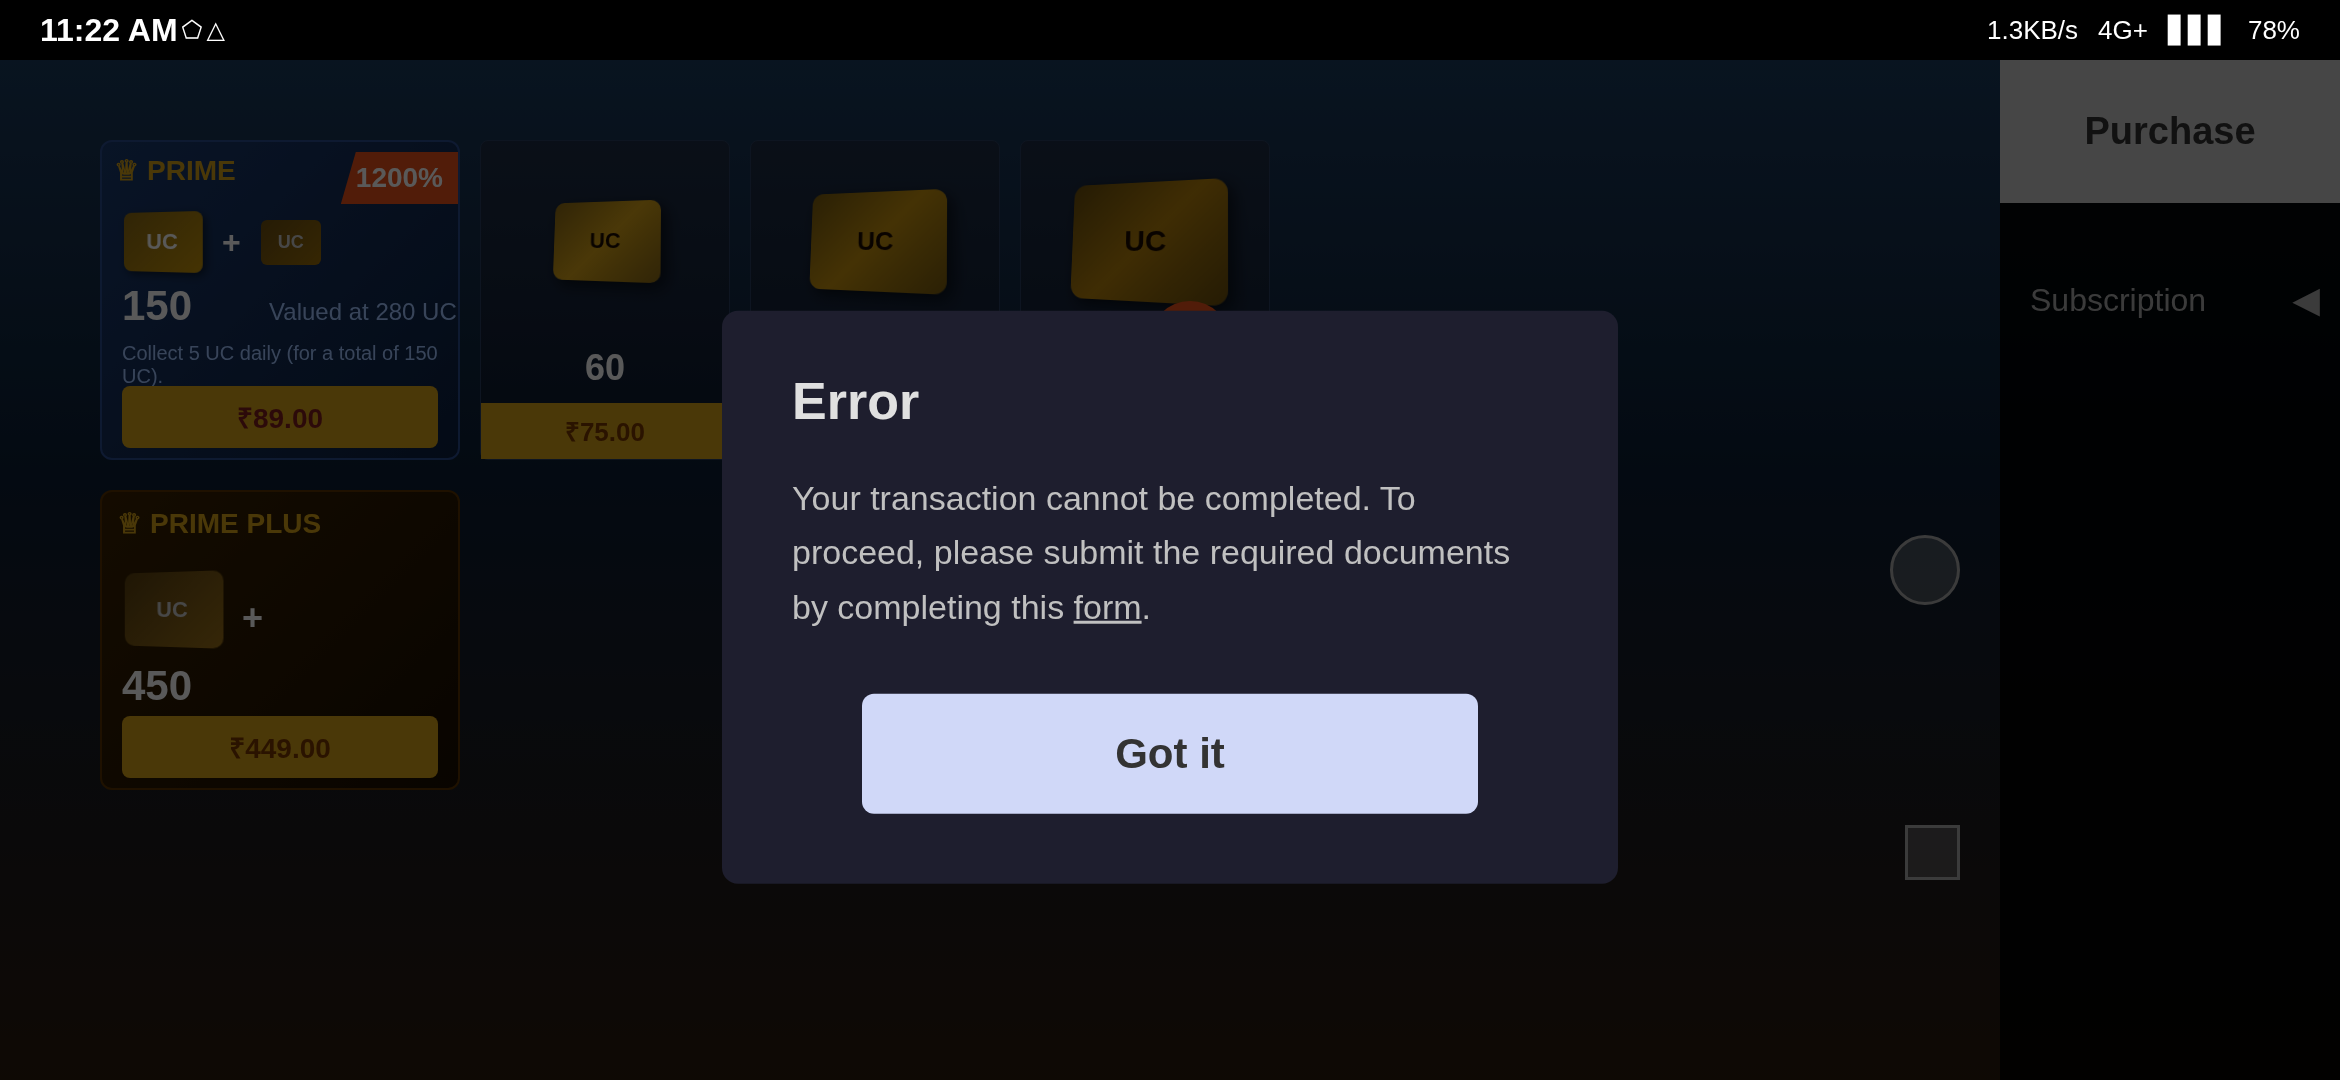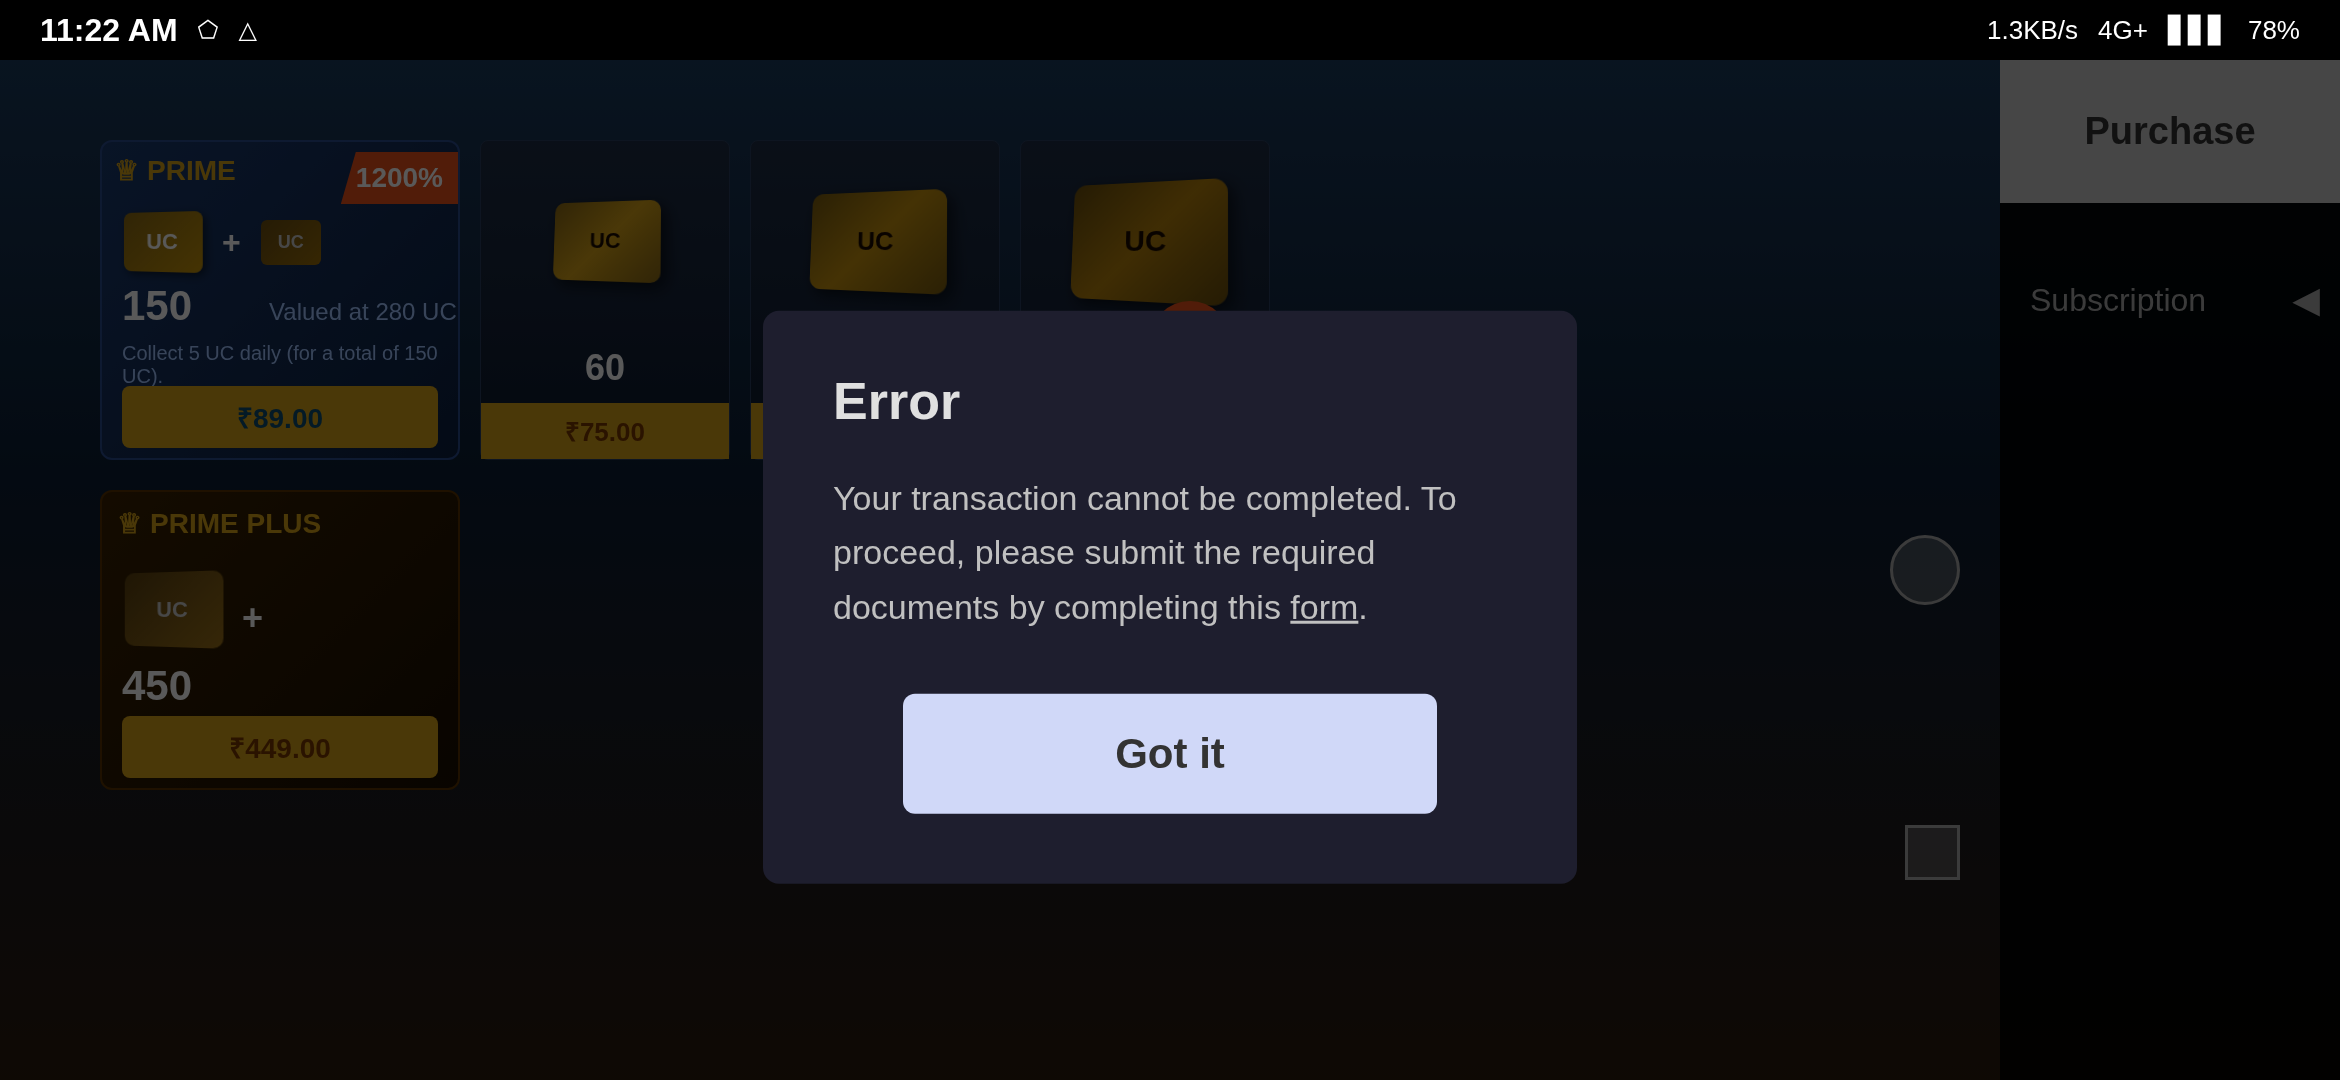--- a/index.html
+++ b/index.html
@@ -24,21 +24,21 @@
       display: flex;
       align-items: center;
       justify-content: space-between;
       padding: 0 40px;
       z-index: 100;
     }
 
     .status-left {
       display: flex;
       align-items: center;
-      gap: 20px;
+      gap: 4px;
     }
 
     .status-time {
       color: #fff;
       font-size: 32px;
       font-weight: bold;
     }
 
     .status-icon {
       color: #fff;
@@ -273,21 +273,21 @@
       color: #a0c4ff;
       font-size: 20px;
     }
 
     .prime-price-btn {
       position: absolute;
       bottom: 10px;
       left: 20px;
       right: 20px;
       background: #d4a017;
-      color: #0c4a6e;
+      color: #7f1d1d;
       text-align: center;
       padding: 12px;
       border-radius: 8px;
       font-size: 28px;
       font-weight: bold;
     }
 
     
     .uc-card {
       width: 250px;
@@ -665,21 +665,21 @@
       <span class="pp-plus">+</span>
       <div class="pp-amount">450</div>
       <div class="pp-price-btn">₹449.00</div>
     </div>
   </div>
 
 </div>
 
 <div class="modal-overlay"></div>
 
-<div class="error-dialog" style="position:absolute;top:50%;left:50%;transform:translate(-50%,-40%);width:814px;background:#1e1e2e;border-radius:16px;overflow:hidden;z-index:60;">
+<div class="error-dialog" style="position:absolute;top:50%;left:50%;transform:translate(-50%,-40%);width:896px;background:#1e1e2e;border-radius:16px;overflow:hidden;z-index:60;">
   <div class="dialog-body">
     <div class="dialog-title">Error</div>
     <div class="dialog-message">
       <span>Your transaction cannot be completed. To proceed, please submit the required documents by completing this</span>
       <a href="#">form</a><span>.</span>
     </div>
     <div class="dialog-footer" style="margin-top:60px;">
       <button class="got-it-btn">Got it</button>
     </div>
   </div>

